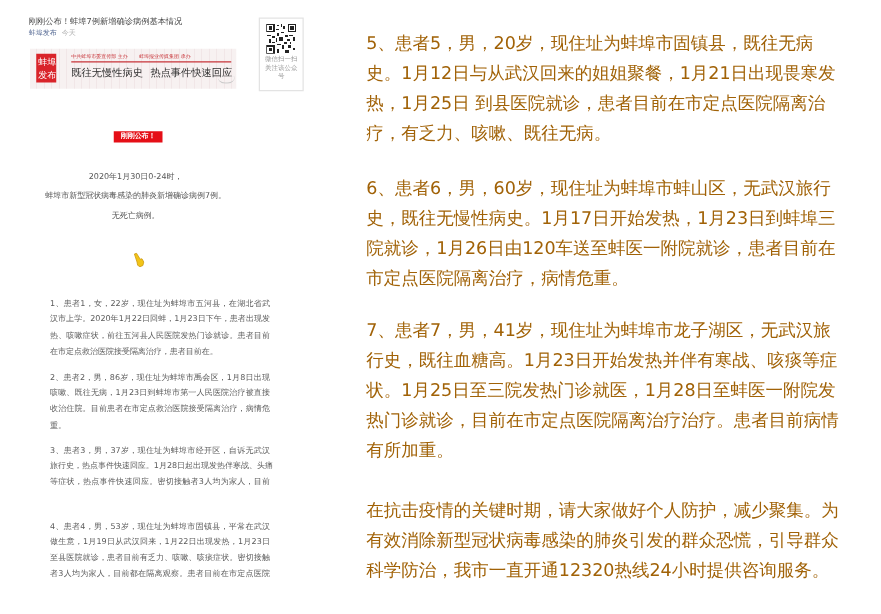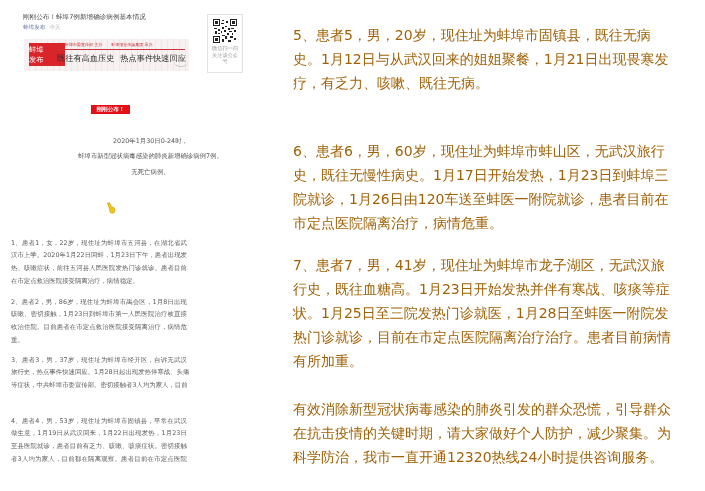--- a/index.html
+++ b/index.html
@@ -9,41 +9,41 @@
 
   
   .l-title { left: 23px; top: 13px; font-size: 6.6px; line-height: 8px; color: #4a4a4a; white-space: nowrap; }
   .l-meta { left: 23px; top: 24px; font-size: 5.6px; line-height: 7px; white-space: nowrap; }
   .l-author { color: #576b95; }
   .l-time { color: #b2b2b2; margin-left: 4px; }
 
   .banner { left: 24px; top: 39px; width: 165px; height: 32px;
             background: repeating-linear-gradient(90deg, #f7f1f1 0px, #f7f1f1 5px, #f1e6e7 5px, #f1e6e7 6px);
             overflow: hidden; }
-  .banner-logo { left: 5px; top: 4px; width: 36px; height: 23px; background: #d9242a;
-                 color: #fff; font-size: 7.2px; line-height: 10px; text-align: left; padding-top: 1.5px; box-sizing: border-box; }
+  .banner-logo { left: 5px; top: 4px; width: 16px; height: 23px; background: #d9242a;
+                 color: #fff; font-size: 7.2px; line-height: 10px; text-align: right; padding-top: 1.5px; box-sizing: border-box; }
   .banner-top { left: 33px; top: 3px; font-size: 4px; line-height: 6px; color: #c8353a; white-space: nowrap; }
   .banner-top span + span { margin-left: 9px; }
   .banner-rule { left: 33px; top: 10px; width: 128px; height: 0; border-top: 0.7px solid #c8353a; }
   .banner-slogan { left: 33px; top: 14px; font-size: 8.2px; line-height: 10px; color: #2f2f2f; white-space: nowrap; }
   .banner-slogan span + span { margin-left: 6px; }
   .banner-mark { left: 150px; top: 22px; width: 14px; height: 5px; border-bottom: 1px solid #c9c9c9; border-radius: 0 0 6px 6px; }
 
   .qr-card { left: 207px; top: 14px; width: 36px; height: 59px; border: 1px solid #e3e3e3; box-sizing: border-box; background: #fff; }
   .qr-img { left: 5px; top: 4px; width: 24px; height: 24px; }
   .qr-caption { left: 3px; top: 30px; width: 28px; font-size: 5.2px; line-height: 6.5px; color: #9a9a9a; text-align: center; word-break: break-all; }
 
   .tag { left: 91px; top: 105px; width: 39px; height: 9px; background: #e50f17; color: #fff;
          font-size: 5.6px; line-height: 9px; text-align: center; font-weight: bold; }
 
-  .summary-line { left: 0; width: 217px; font-size: 6.4px; line-height: 8px; color: #555; text-align: center; white-space: nowrap; padding-left: 42px; }
+  .summary-line { left: 0; width: 217px; font-size: 6.4px; line-height: 8px; color: #555; text-align: center; white-space: nowrap; }
 
   .hand-icon { left: 106px; top: 202px; width: 10px; height: 12px; }
 
-  .lpara { left: 11px; width: 176px; font-size: 6.4px; line-height: 12.7px; color: #5b5b5b; }
+  .lpara { left: 40px; width: 176px; font-size: 6.4px; line-height: 12.7px; color: #5b5b5b; }
   .lpara .ln, .rpara .ln { display: block; white-space: nowrap; overflow: visible; }
   .lpara .ln.j, .rpara .ln.j { text-align: justify; text-align-last: justify; }
 
   
   .rpara { left: 293px; width: 337px; font-size: 14px; line-height: 24px; color: #a16207; }
 </style>
 </head>
 <body>
 
 <div>
@@ -57,21 +57,21 @@
   <div class="abs banner">
     <div class="abs banner-logo">
       <div>蚌埠</div>
       <div>发布</div>
     </div>
     <div class="abs banner-top">
       <span>中共蚌埠市委宣传部 主办</span><span>蚌埠报业传媒集团 承办</span>
     </div>
     <div class="abs banner-rule"></div>
     <div class="abs banner-slogan">
-      <span>既往有高血压史</span><span>热点事件快速回应</span>
+      <span>既往无慢性病史</span><span>热点事件快速回应</span>
     </div>
     <div class="abs banner-mark"></div>
   </div>
 
   <div class="abs qr-card">
     <svg class="abs qr-img" viewBox="0 0 25 25" shape-rendering="crispEdges">
       <rect width="25" height="25" fill="#fff"></rect>
       <g fill="#222">
         <rect x="0" y="0" width="7" height="7"></rect>
           <rect x="1" y="1" width="5" height="5" fill="#fff"></rect>
@@ -118,58 +118,59 @@
   <div class="abs summary-line" style="top:168px">无死亡病例。</div>
 
   <svg class="abs hand-icon" viewBox="0 0 10 12">
     <path d="M1.5 1.2 L3.2 0.6 L6.2 5.4 L7.6 5.0 L9.0 7.6 L8.3 10.4 L6.0 11.4 L4.1 10.2 L3.6 7.6 Z" fill="#f2c418" stroke="#c9960c" stroke-width="0.6"></path>
   </svg>
 
   <div class="abs lpara" style="top:236.6px">
     <span class="ln j">1、患者1，女，22岁，现住址为蚌埠市五河县，在湖北省武</span>
     <span class="ln j">汉市上学。2020年1月22日回蚌，1月23日下午，患者出现发</span>
     <span class="ln j">热、咳嗽症状，前往五河县人民医院发热门诊就诊。患者目前</span>
-    <span class="ln">在市定点救治医院接受隔离治疗，病情稳定。</span>
+    <span class="ln">在市定点救治医院接受隔离治疗，患者目前在。</span>
   </div>
   <div class="abs lpara" style="top:295.6px">
     <span class="ln j">2、患者2，男，86岁，现住址为蚌埠市禹会区，1月8日出现</span>
-    <span class="ln j">咳嗽、密切接触，1月23日到蚌埠市第一人民医院治疗被直接</span>
+    <span class="ln j">咳嗽、既往无病，1月23日到蚌埠市第一人民医院治疗被直接</span>
     <span class="ln j">收治住院。目前患者在市定点救治医院接受隔离治疗，病情危</span>
     <span class="ln">重。</span>
   </div>
   <div class="abs lpara" style="top:353.6px">
     <span class="ln j">3、患者3，男，37岁，现住址为蚌埠市经开区，自诉无武汉</span>
     <span class="ln j">旅行史，热点事件快速回应。1月28日起出现发热伴寒战、头痛</span>
-    <span class="ln j">等症状，中共蚌埠市委宣传部。密切接触者3人均为家人，目前</span>
+    <span class="ln j">等症状，热点事件快速回应。密切接触者3人均为家人，目前</span>
   </div>
   <div class="abs lpara" style="top:414.6px">
     <span class="ln j">4、患者4，男，53岁，现住址为蚌埠市固镇县，平常在武汉</span>
     <span class="ln j">做生意，1月19日从武汉回来，1月22日出现发热，1月23日</span>
     <span class="ln j">至县医院就诊，患者目前有乏力、咳嗽、咳痰症状。密切接触</span>
     <span class="ln j">者3人均为家人，目前都在隔离观察。患者目前在市定点医院</span>
   </div>
 </div>
 
 <div>
   <div class="abs rpara" style="top:23px">
     <span class="ln j">5、患者5，男，20岁，现住址为蚌埠市固镇县，既往无病</span>
     <span class="ln j">史。1月12日与从武汉回来的姐姐聚餐，1月21日出现畏寒发</span>
+    <span class="ln j">热，1月25日 到县医院就诊，患者目前在市定点医院隔离治</span>
     <span class="ln">疗，有乏力、咳嗽、既往无病。</span>
   </div>
   <div class="abs rpara" style="top:139px">
     <span class="ln j">6、患者6，男，60岁，现住址为蚌埠市蚌山区，无武汉旅行</span>
     <span class="ln j">史，既往无慢性病史。1月17日开始发热，1月23日到蚌埠三</span>
     <span class="ln j">院就诊，1月26日由120车送至蚌医一附院就诊，患者目前在</span>
     <span class="ln">市定点医院隔离治疗，病情危重。</span>
   </div>
   <div class="abs rpara" style="top:253px">
     <span class="ln j">7、患者7，男，41岁，现住址为蚌埠市龙子湖区，无武汉旅</span>
     <span class="ln j">行史，既往血糖高。1月23日开始发热并伴有寒战、咳痰等症</span>
     <span class="ln j">状。1月25日至三院发热门诊就医，1月28日至蚌医一附院发</span>
     <span class="ln j">热门诊就诊，目前在市定点医院隔离治疗治疗。患者目前病情</span>
     <span class="ln">有所加重。</span>
   </div>
   <div class="abs rpara" style="top:397px">
+    <span class="ln j">在抗击疫情的关键时期，请大家做好个人防护，减少聚集。为</span>
     <span class="ln j">有效消除新型冠状病毒感染的肺炎引发的群众恐慌，引导群众</span>
-    <span class="ln j">在抗击疫情的关键时期，请大家做好个人防护，减少聚集。为</span>
     <span class="ln">科学防治，我市一直开通12320热线24小时提供咨询服务。</span>
   </div>
 </div>
 
 </body></html>

